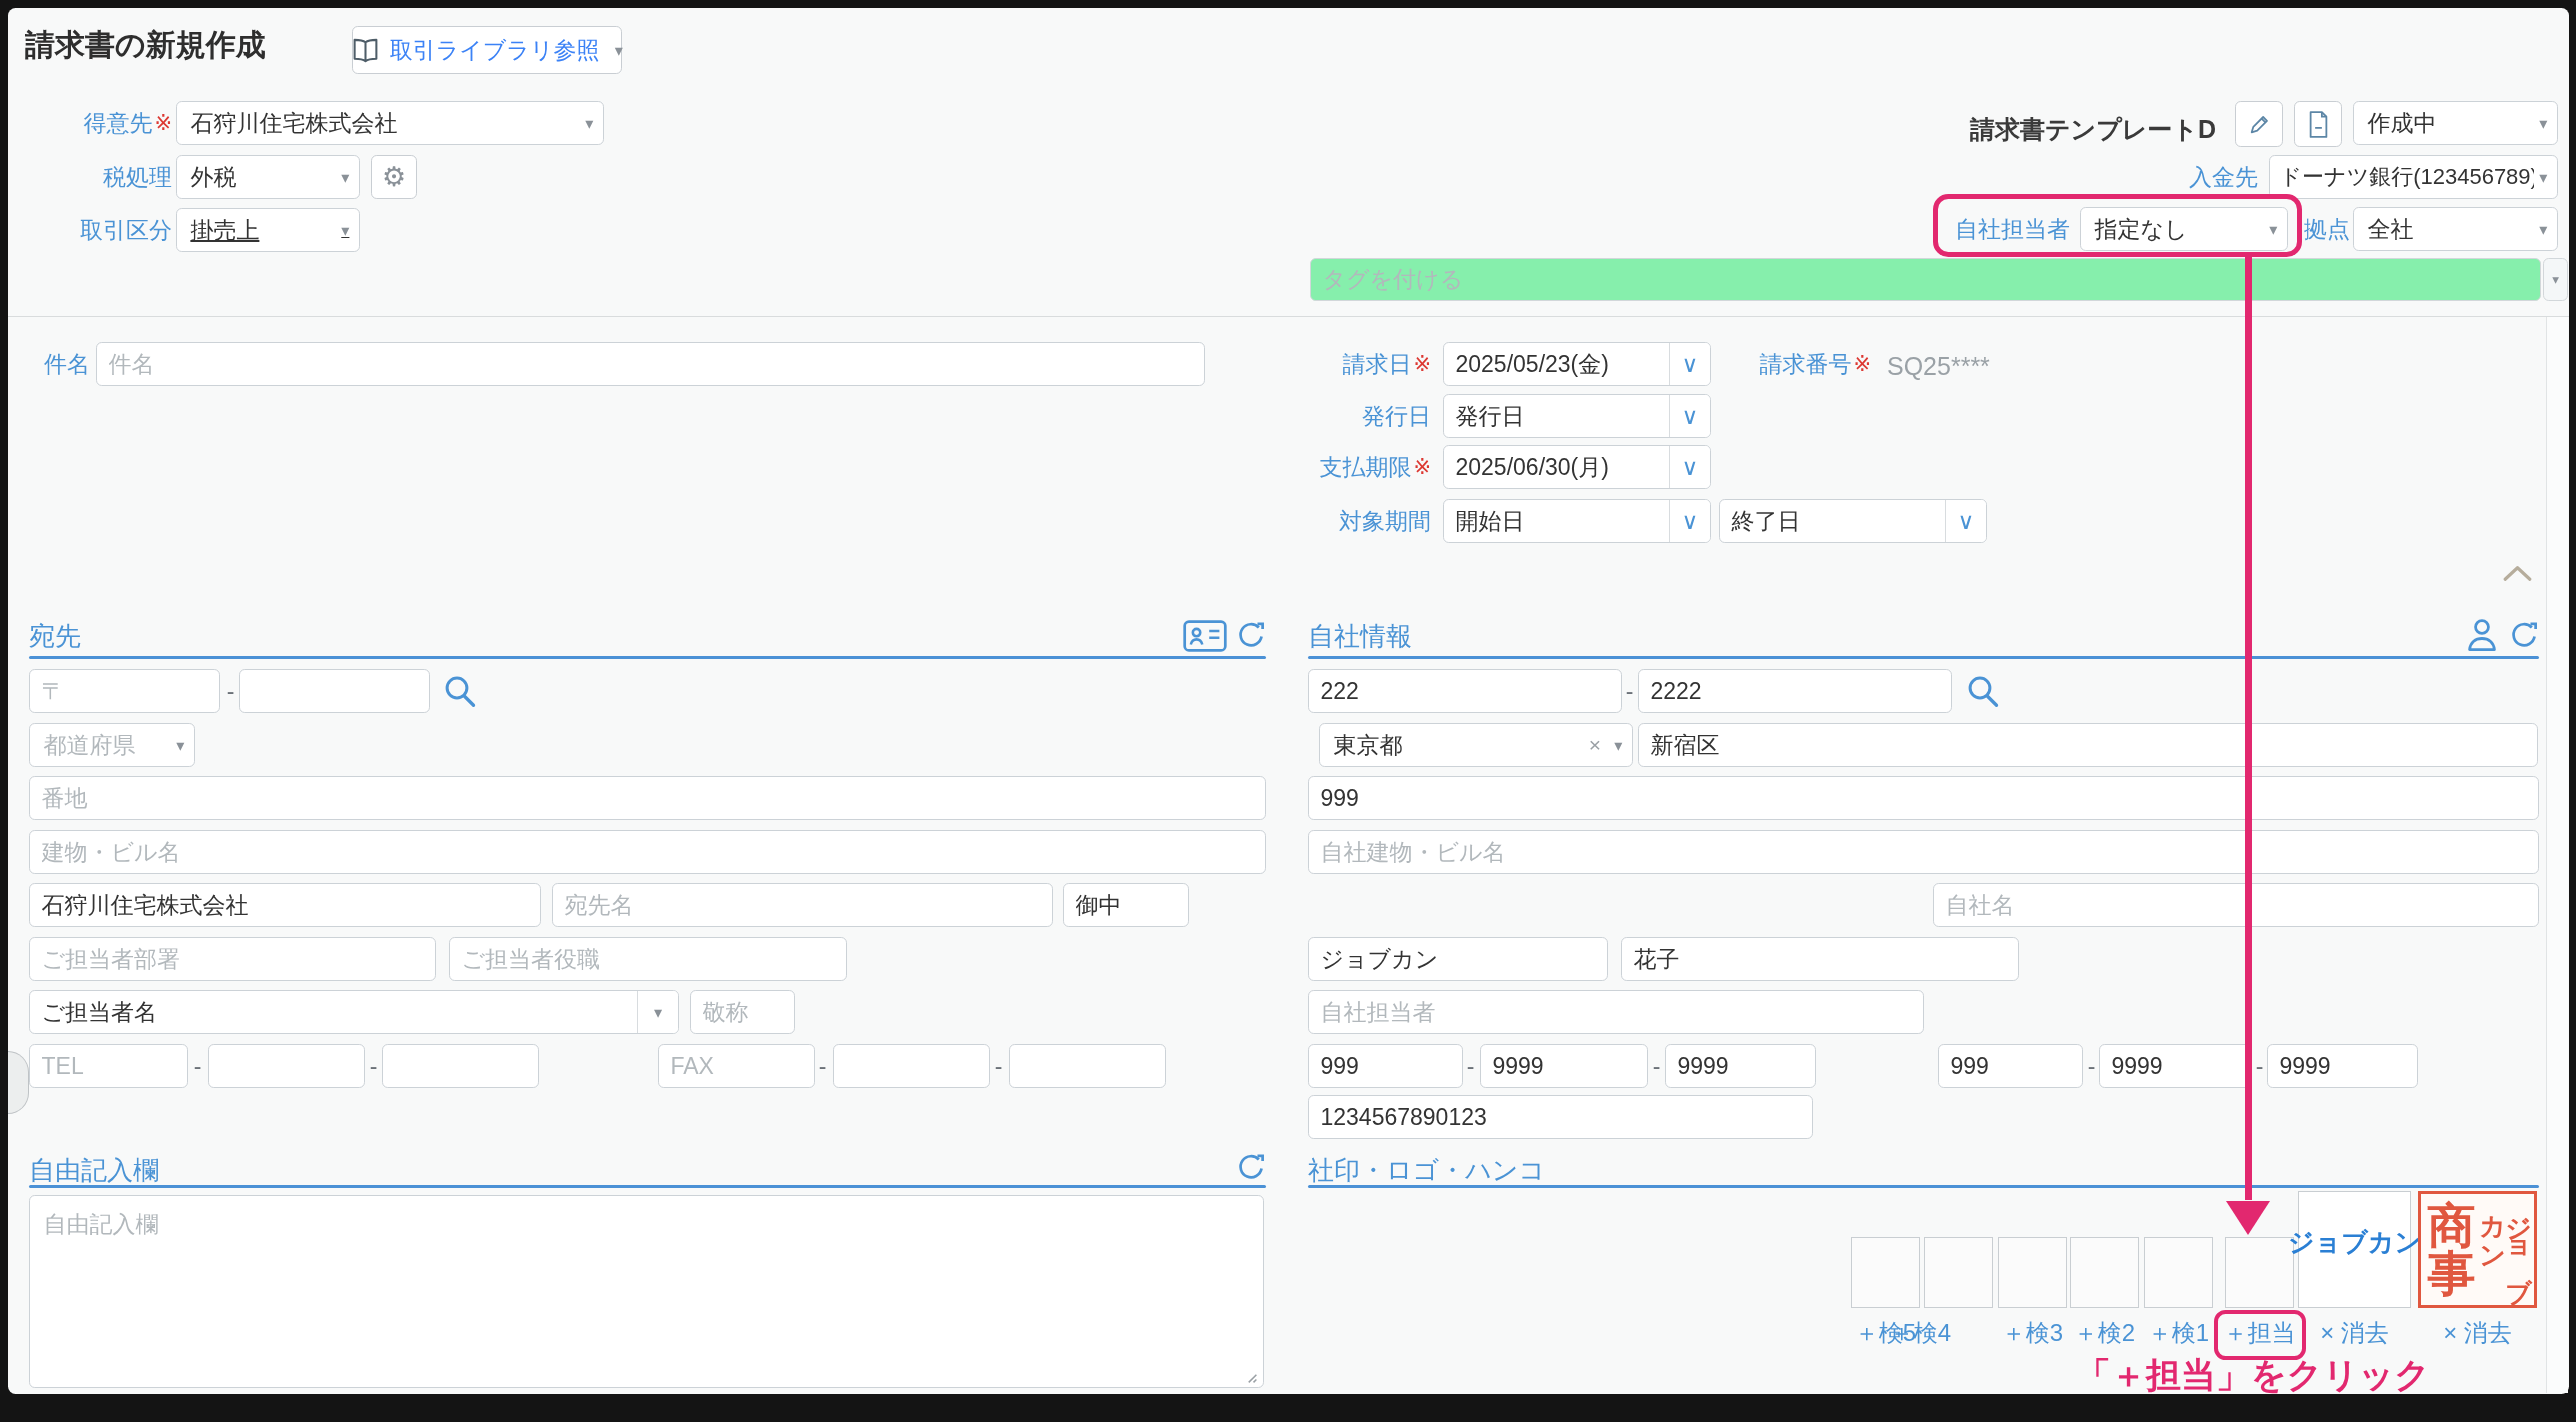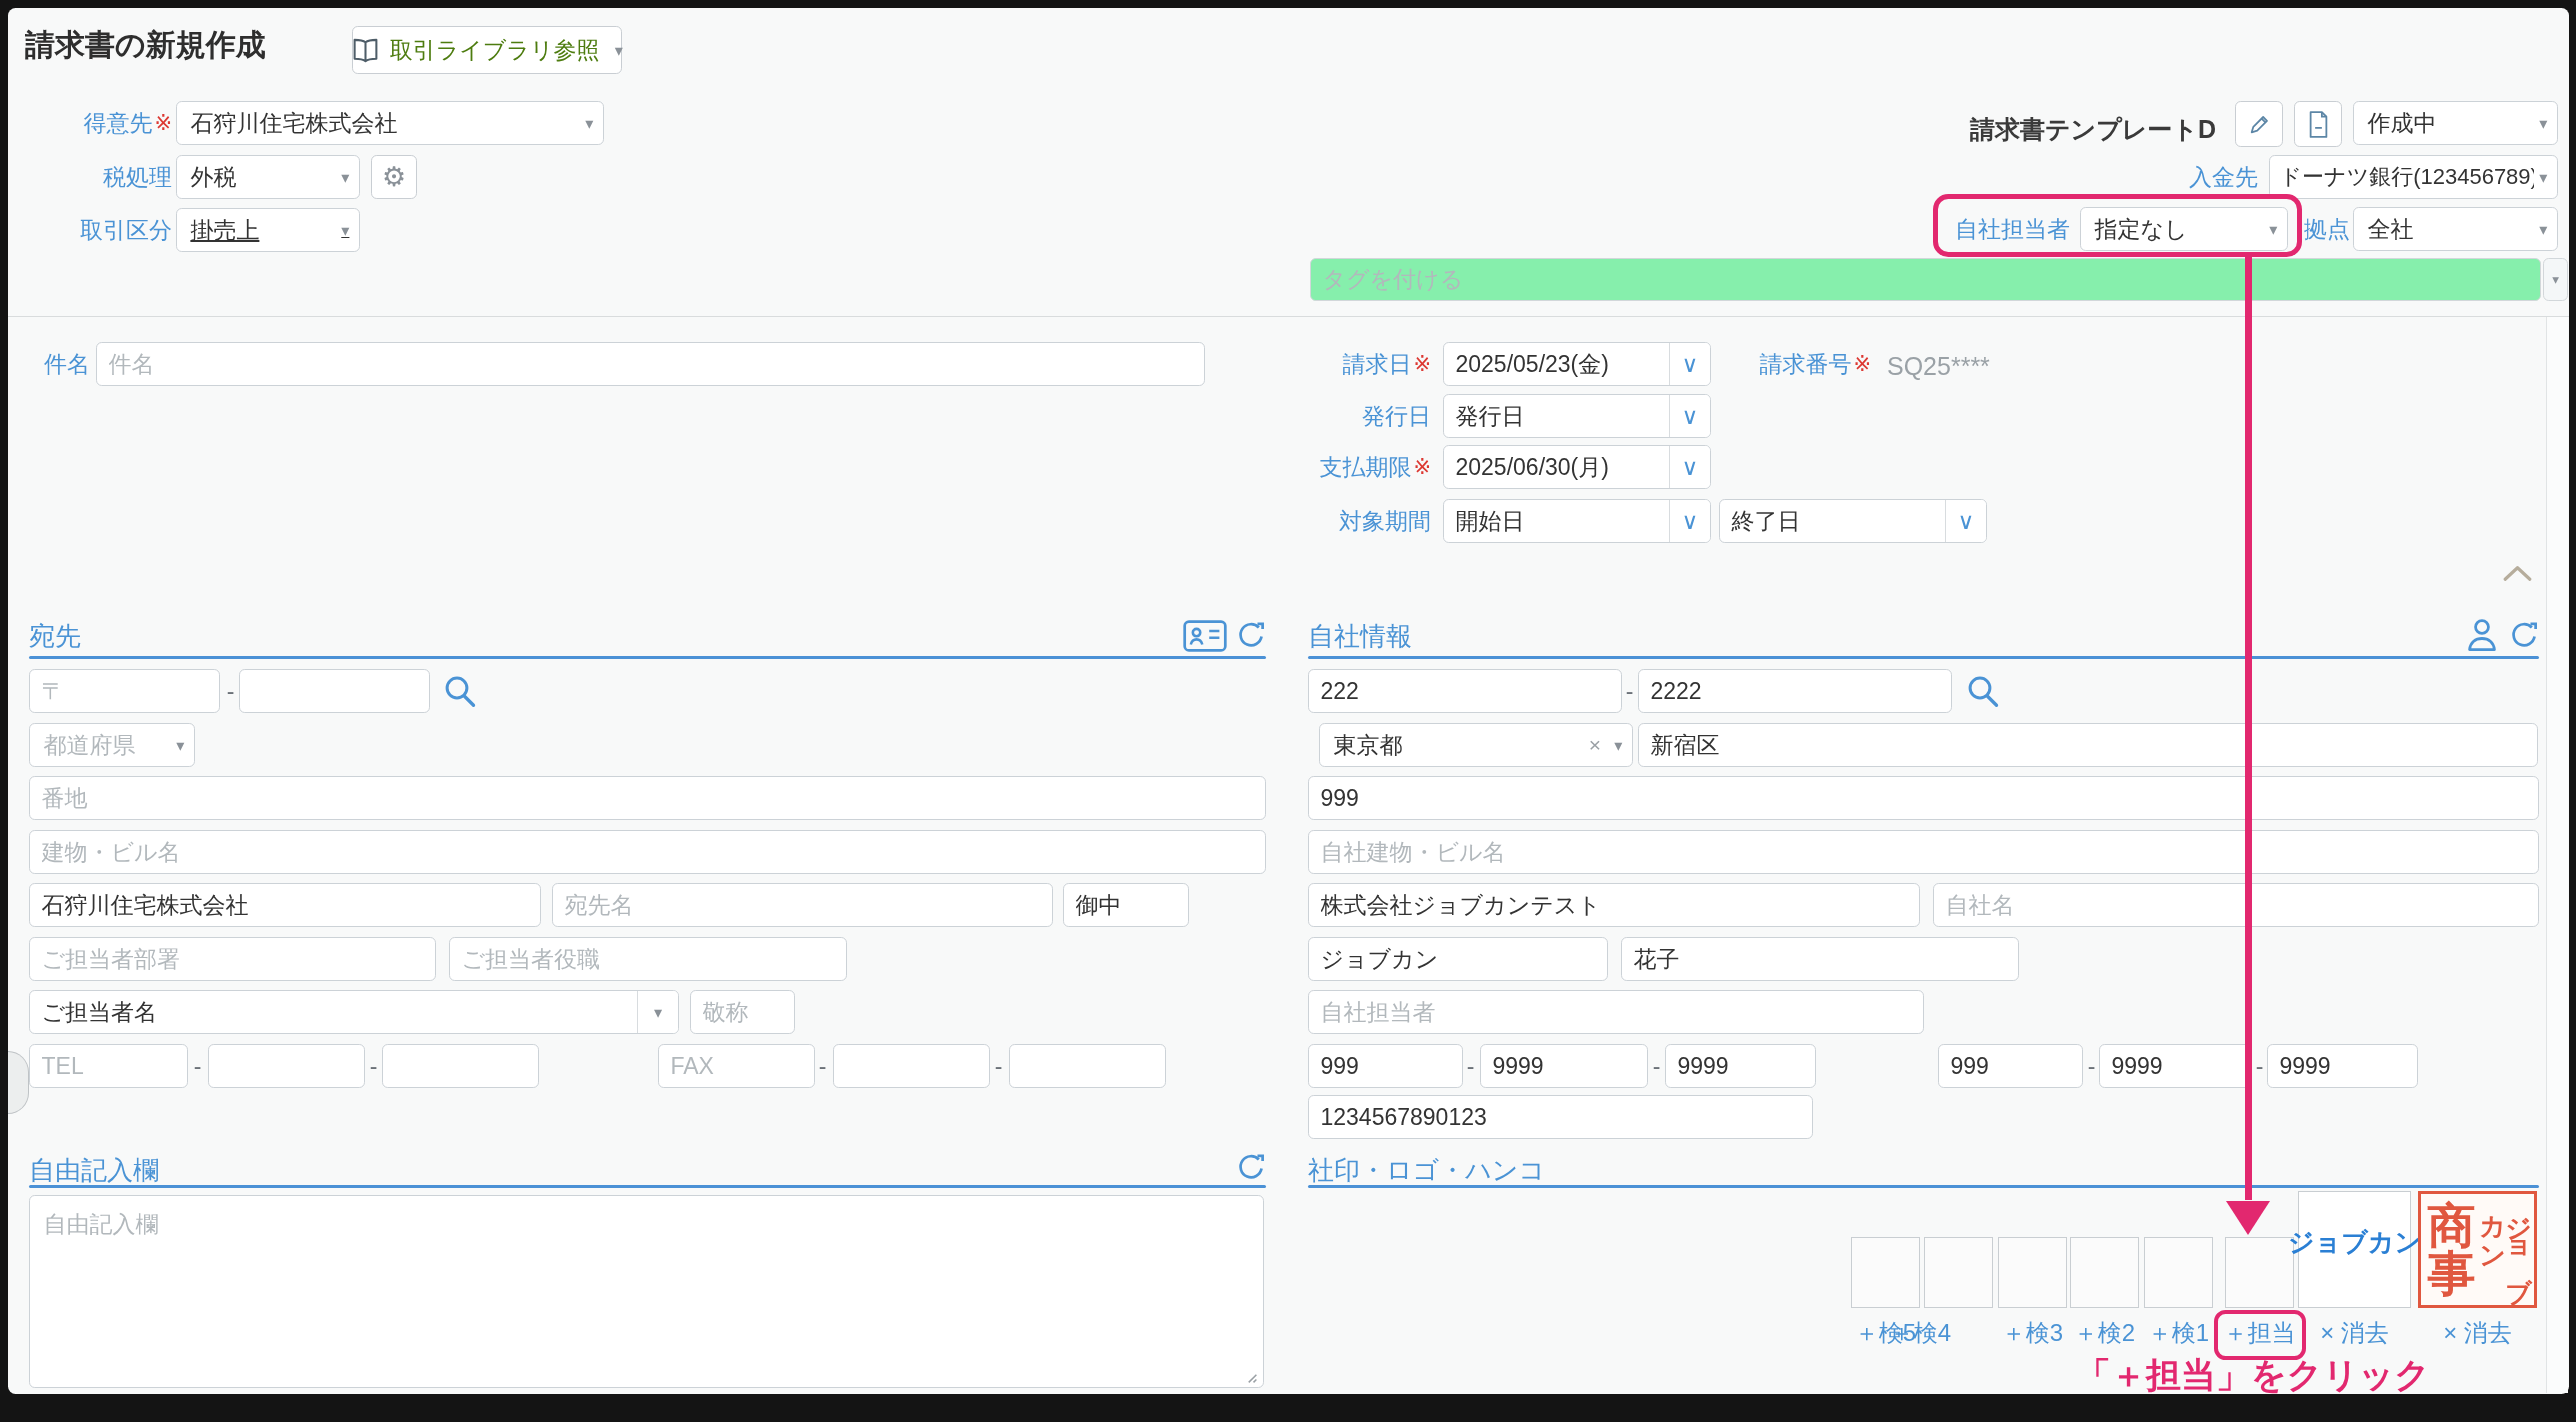--- a/index.html
+++ b/index.html
@@ -62,21 +62,21 @@
 <div class="abs scrolltrack"></div>
 <div class="abs handle" style="left:7.6px;top:1051px;width:21px;height:63px;"></div>
 
 <div class="abs title nowrap" style="left:25px;top:25px;width:315px;">請求書の新規作成</div>
 <div class="abs btn" style="left:352px;top:26px;width:270px;height:48px;gap:9.6px;">
   <span>
     <svg width="29" height="25" viewBox="0 0 24 20">
           <path d="M12 3.2C10 1.6 7 1.2 3 1.2v15.6c4 0 7 .4 9 2 2-1.6 5-2 9-2V1.2c-4 0-7 .4-9 2z M12 3.2v15.6" fill="none" stroke="#4e5d68" stroke-width="1.7" stroke-linejoin="round"></path>
         </svg>
   </span>
-  <span style="font-size:23px;color:#4d7c0f;white-space:nowrap;">取引ライブラリ参照</span>
+  <span style="font-size:23px;color:#3b82f6;white-space:nowrap;">取引ライブラリ参照</span>
   <span class="caret">▾</span>
 </div>
 
 <div class="abs lbl" style="left:29px;top:101px;width:143px;">
   <span>得意先</span>
       <span class="req">※</span>
 </div>
 <div class="abs selbox" style="left:176px;top:101px;width:428px;">
   <span class="val">石狩川住宅株式会社</span>
       <span class="caret">▾</span>
@@ -300,21 +300,20 @@
 <div class="abs selbox" style="left:1308px;top:723px;width:314px;margin-left:11px;">
   <span class="val">東京都</span>
   <span class="clearx">×</span>
   <span class="caret">▾</span>
 </div>
 <input class="abs inp" style="left: 1638px; top: 723px; width: 900px;" value="新宿区">
 
 <input class="abs inp" style="left: 1308px; top: 776px; width: 1231px;" value="999">
 <input class="abs inp" style="left: 1308px; top: 830px; width: 1231px;" placeholder="自社建物・ビル名">
 
-<input class="abs inp" style="left: 1308px; top: 883px; width: 612px;" value="株式会社ジョブカンテスト">
 <input class="abs inp" style="left: 1933px; top: 883px; width: 606px;" placeholder="自社名">
 
 <input class="abs inp" style="left: 1308px; top: 937px; width: 300px;" value="ジョブカン">
 <input class="abs inp" style="left: 1621px; top: 937px; width: 398px;" value="花子">
 
 <input class="abs inp" style="left: 1308px; top: 990px; width: 616px;" placeholder="自社担当者">
 
 <input class="abs inp" style="left: 1308px; top: 1044px; width: 155px;" value="999">
 <div class="abs dash" style="left:1462px;top:1044px;width:17px;">-</div>
 <input class="abs inp" style="left: 1480px; top: 1044px; width: 168px;" value="9999">

